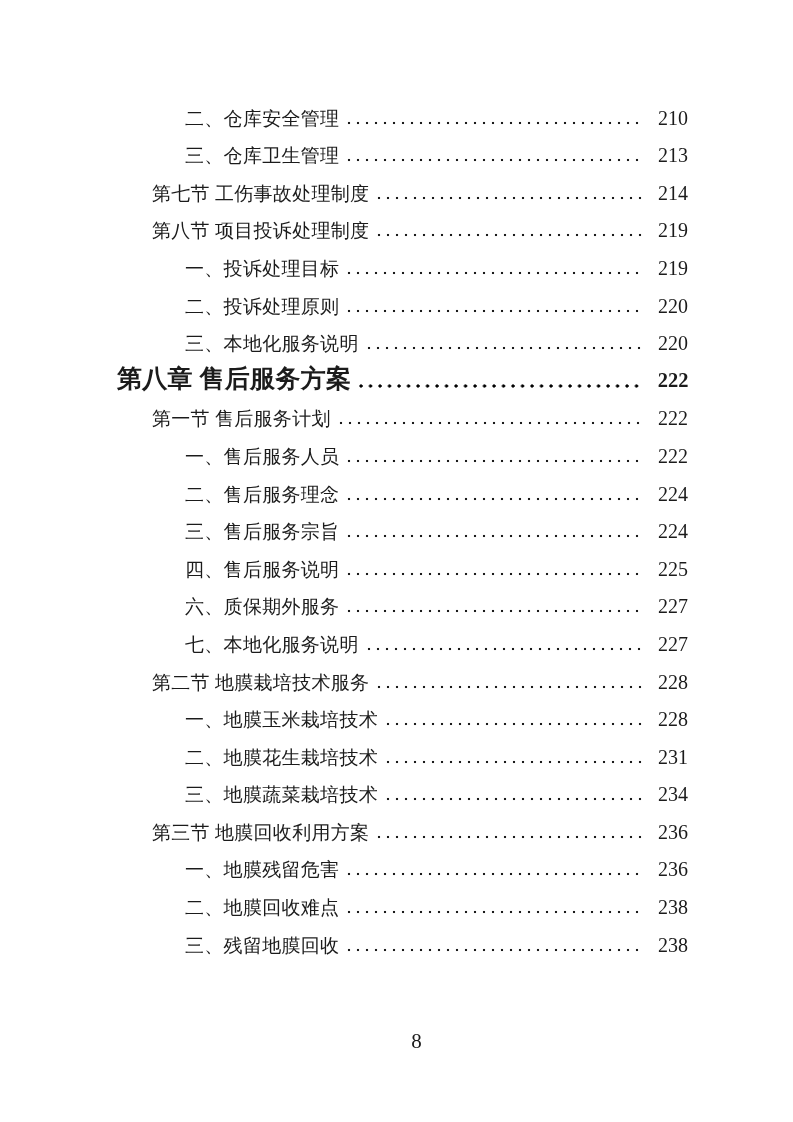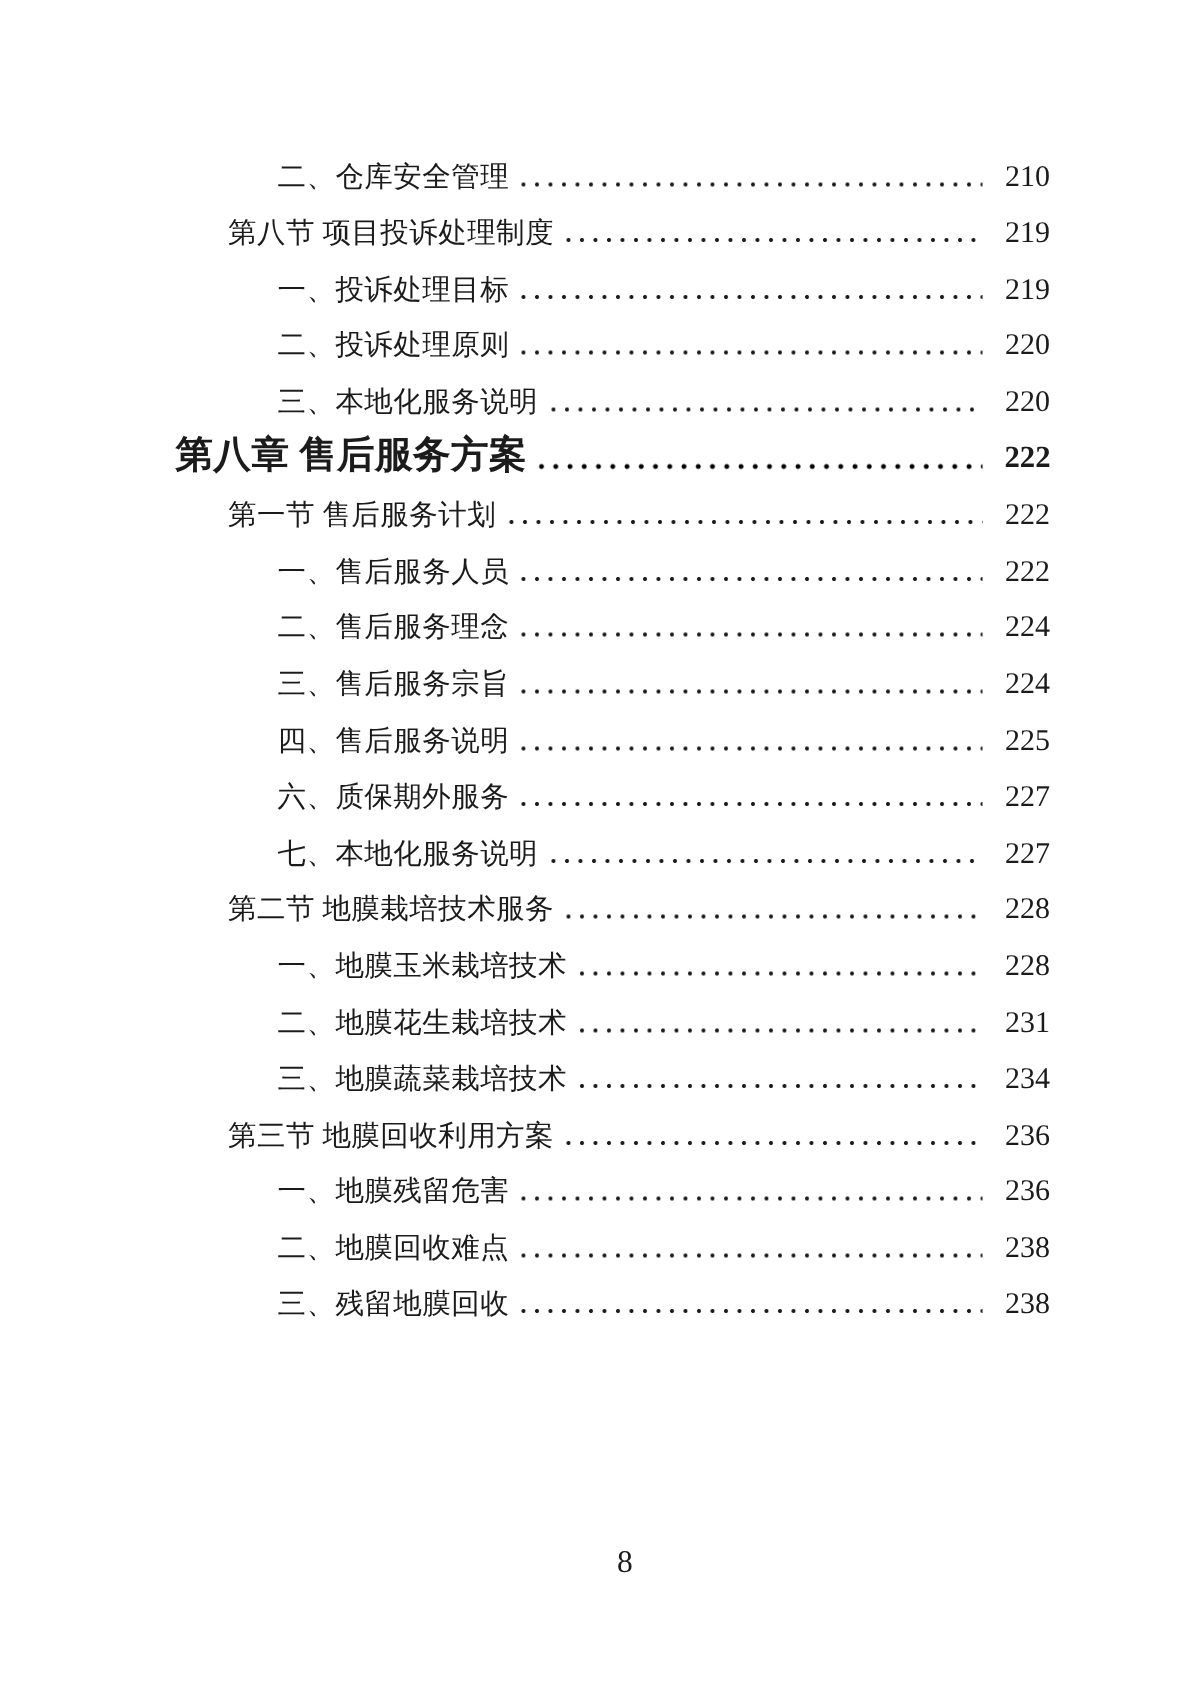--- a/index.html
+++ b/index.html
@@ -13,21 +13,21 @@
     height: 1122px;
     background: #ffffff;
     overflow: hidden;
     font-family: "Liberation Serif", "DejaVu Serif", serif;
     color: #1b1b1b;
   }
   .toc {
     position: absolute;
     top: 90px;
     left: 117px;
-    right: 88px;
+    right: 100px;
   }
   .toc-row {
     display: flex;
     align-items: flex-end;
     height: 37.6px;
     cursor: pointer;
   }
   .toc-label {
     white-space: nowrap;
     font-size: 19px;
@@ -84,20 +84,30 @@
 <body>
 
 <div class="page">
 
   <div class="toc">
       <div class="toc-row level-item">
       <span class="toc-label">二、仓库安全管理</span>
       <span class="toc-leader"></span>
       <span class="toc-page">210</span>
     </div>
+      <div class="toc-row level-item">
+      <span class="toc-label">三、仓库卫生管理</span>
+      <span class="toc-leader"></span>
+      <span class="toc-page">213</span>
+    </div>
+      <div class="toc-row level-section">
+      <span class="toc-label">第七节 工伤事故处理制度</span>
+      <span class="toc-leader"></span>
+      <span class="toc-page">214</span>
+    </div>
       <div class="toc-row level-section">
       <span class="toc-label">第八节 项目投诉处理制度</span>
       <span class="toc-leader"></span>
       <span class="toc-page">219</span>
     </div>
       <div class="toc-row level-item">
       <span class="toc-label">一、投诉处理目标</span>
       <span class="toc-leader"></span>
       <span class="toc-page">219</span>
     </div>

